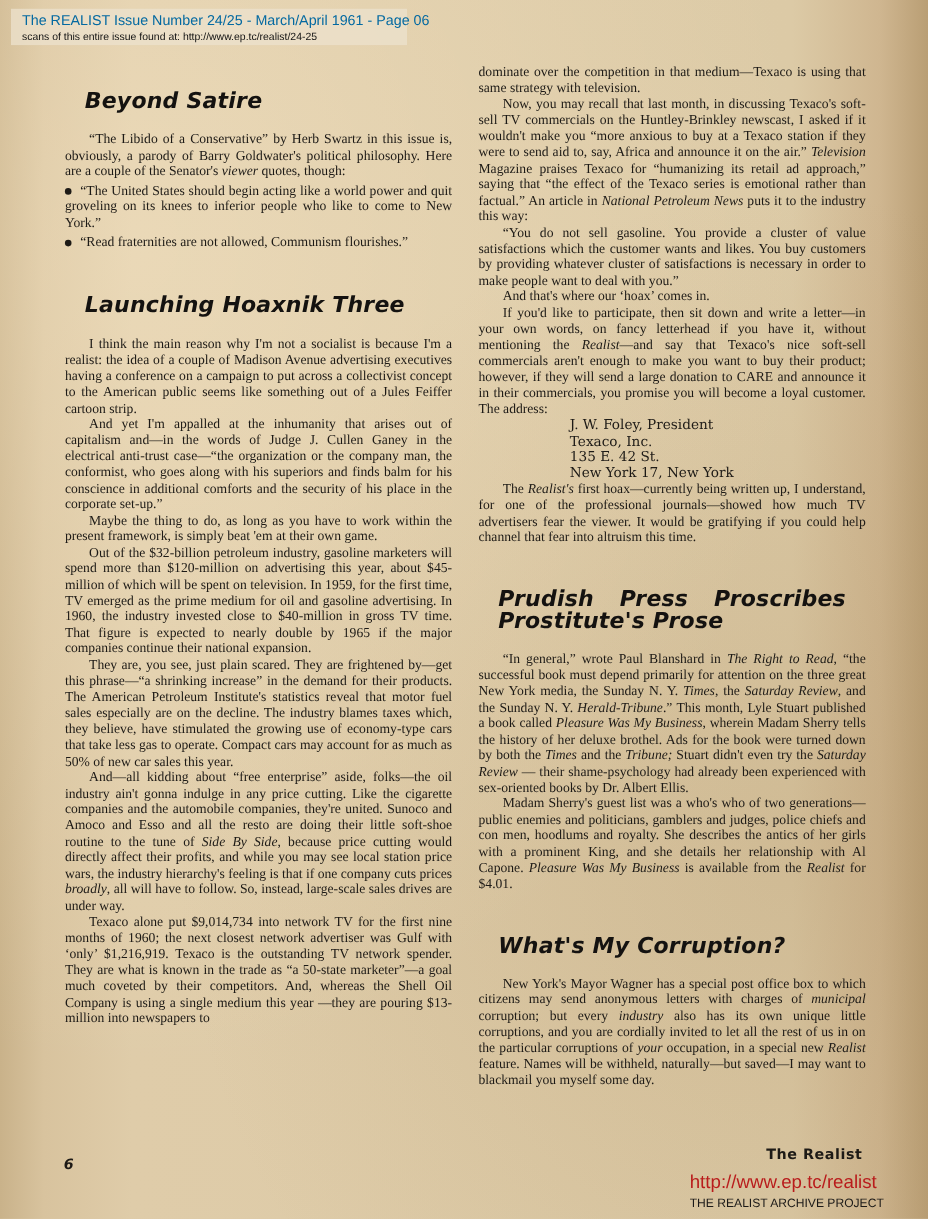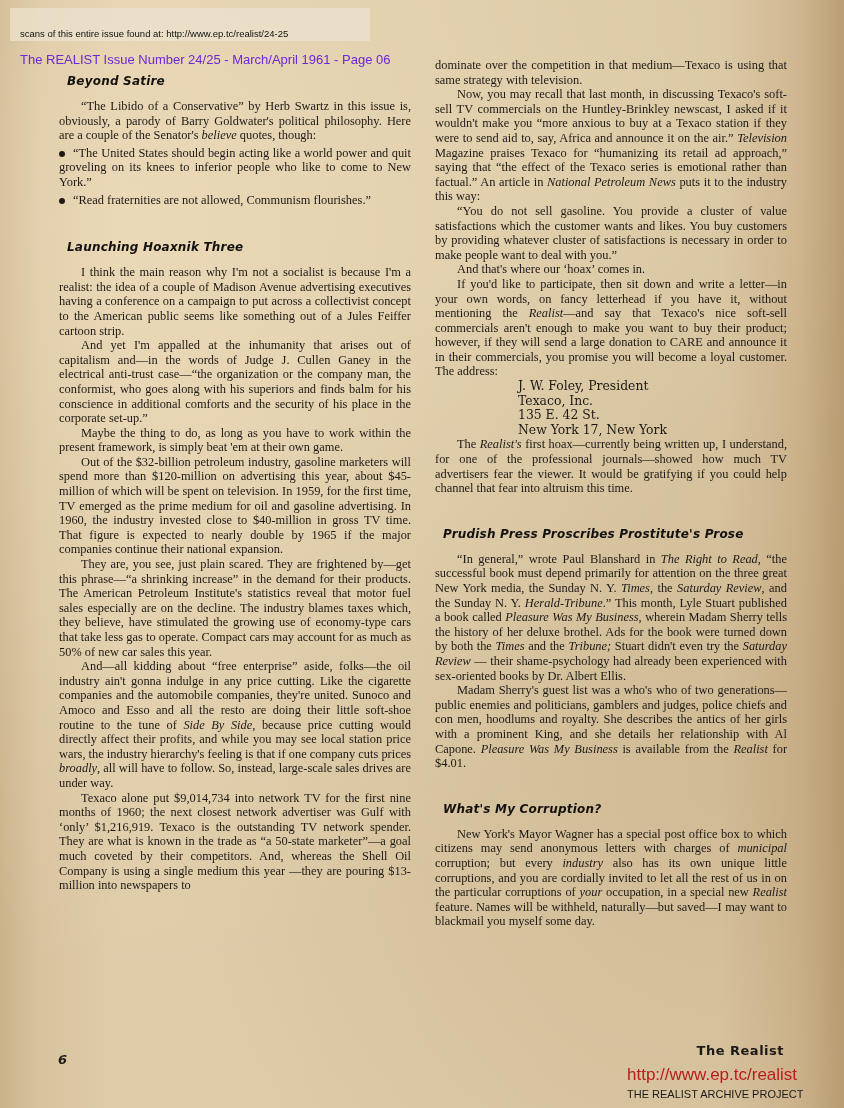--- a/index.html
+++ b/index.html
@@ -11,33 +11,33 @@
       radial-gradient(ellipse at 85% 70%, rgba(170,140,95,0.25), transparent 55%),
       linear-gradient(90deg, #c9b28a 0px, #d8c39e 40px, #dfcca9 120px, #dccaa6 720px, #cfb690 800px, #b99e74 844px);
     font-family: "DejaVu Serif", "Liberation Serif", serif;
     color: #1d1a16;
   }
   .banner {
     position: absolute; left: 10px; top: 8px; width: 360px; height: 33px;
     background: rgba(236,226,206,0.75);
     font-family: "Liberation Sans", sans-serif;
   }
-  .banner .b1 { position: absolute; left: 10px; top: 3px; font-size: 13px; color: #6d28d9; white-space: nowrap; margin-top: 41px; }
+  .banner .b1 { position: absolute; left: 10px; top: 3px; font-size: 13px; color: #0369a1; white-space: nowrap; }
   .banner .b2 { position: absolute; left: 10px; top: 20px; font-size: 9.5px; color: #111; white-space: nowrap; }
 
   .col { position: absolute; top: 63px; width: 352px; font-size: 12.4px; line-height: 14.6px; text-align: justify; }
   .col.left { left: 59px; }
   .col.right { left: 435px; top: 58px; }
   .col p { margin: 0; text-indent: 22px; font-family: Liberation Serif, serif; }
   .col p.noindent { text-indent: 0; }
   .col p.bullet { text-indent: 0; margin-top: 3px; }
   .col p.bullet .dot { display: inline-block; width: 6px; height: 6px; border-radius: 50%; background: #1d1a16; margin-right: 8px; vertical-align: middle; }
   .col h2 {
-    margin: 8px; font-family: "DejaVu Sans", "Liberation Sans", sans-serif; font-style: italic; font-weight: bold;
-    font-size: 12px; line-height: 20px; letter-spacing: 0.2px; color: #141210;
+    margin: 18px; font-family: "DejaVu Sans", "Liberation Sans", sans-serif; font-style: italic; font-weight: bold;
+    font-size: 20px; line-height: 20px; letter-spacing: 0.2px; color: #141210;
   }
   .gap-lg { height: 22px; }
   .gap-md { height: 20px; }
   .address { padding-left: 83px; text-align: left; }
   .address div { line-height: 14.6px; }
   i { font-style: italic; }
 
   .page-num { position: absolute; left: 58px; top: 1052px; font-family: "DejaVu Sans", sans-serif; font-weight: bold; font-style: italic; font-size: 13px; }
   .mag-sig { position: absolute; right: 60px; top: 1043px; font-family: "DejaVu Sans", sans-serif; font-weight: bold; font-size: 13px; letter-spacing: 0.5px; }
   .archive-url { position: absolute; left: 627px; top: 1065px; font-family: "Liberation Sans", sans-serif; font-size: 17px; color: #b91c1c; }
@@ -46,21 +46,21 @@
 </head>
 <body>
 
 <div class="banner">
   <div class="b1">The REALIST Issue Number 24/25 - March/April 1961 - Page 06</div>
   <div class="b2">scans of this entire issue found at: http://www.ep.tc/realist/24-25</div>
 </div>
 
 <div class="col left">
   <h2>Beyond Satire</h2>
-  <p><span>“The Libido of a Conservative” by Herb Swartz in this issue is, obviously, a parody of Barry Goldwater's political philosophy. Here are a couple of the Senator's </span><i>believe</i><span> quotes, though:</span></p>
+  <p><span>“The Libido of a Conservative” by Herb Swartz in this issue is, obviously, a parody of Barry Goldwater's political philosophy. Here are a couple of the Senator's </span><i>viewer</i><span> quotes, though:</span></p>
   <p class="bullet"><span class="dot"></span><span>“The United States should begin acting like a world power and quit groveling on its knees to inferior people who like to come to New York.”</span></p>
   <p class="bullet"><span class="dot"></span><span>“Read fraternities are not allowed, Communism flourishes.”</span></p>
 
   <div class="gap-lg"></div>
   <h2>Launching Hoaxnik Three</h2>
   <p>I think the main reason why I'm not a socialist is because I'm a realist: the idea of a couple of Madison Avenue advertising executives having a conference on a campaign to put across a collectivist concept to the American public seems like something out of a Jules Feiffer cartoon strip.</p>
   <p>And yet I'm appalled at the inhumanity that arises out of capitalism and—in the words of Judge J. Cullen Ganey in the electrical anti-trust case—“the organization or the company man, the conformist, who goes along with his superiors and finds balm for his conscience in additional comforts and the security of his place in the corporate set-up.”</p>
   <p>Maybe the thing to do, as long as you have to work within the present framework, is simply beat 'em at their own game.</p>
   <p>Out of the $32-billion petroleum industry, gasoline marketers will spend more than $120-million on advertising this year, about $45-million of which will be spent on television. In 1959, for the first time, TV emerged as the prime medium for oil and gasoline advertising. In 1960, the industry invested close to $40-million in gross TV time. That figure is expected to nearly double by 1965 if the major companies continue their national expansion.</p>
   <p>They are, you see, just plain scared. They are frightened by—get this phrase—“a shrinking increase” in the demand for their products. The American Petroleum Institute's statistics reveal that motor fuel sales especially are on the decline. The industry blames taxes which, they believe, have stimulated the growing use of economy-type cars that take less gas to operate. Compact cars may account for as much as 50% of new car sales this year.</p>

